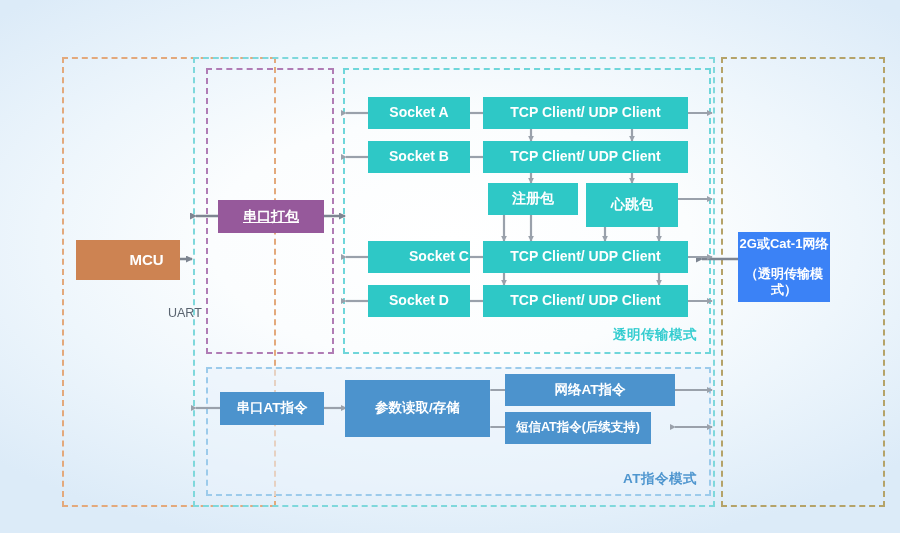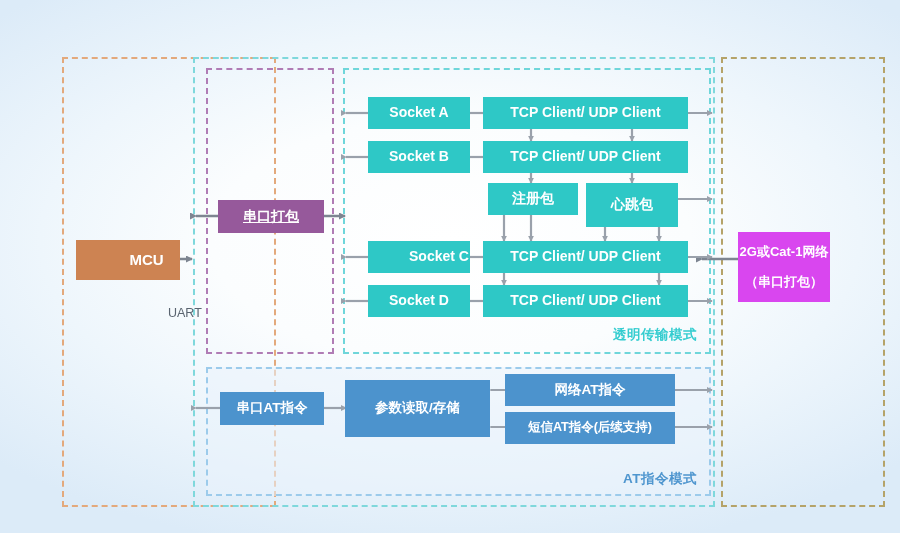--- a/index.html
+++ b/index.html
@@ -32,21 +32,21 @@
   .label-trans{right:12px;bottom:8px;color:#35cdd0;}
   .label-at{right:12px;bottom:6px;color:#4f96cf;}
 
   
   .box{position:absolute;box-sizing:border-box;display:flex;align-items:center;
        justify-content:center;color:#fff;font-weight:bold;text-align:center;
        line-height:1.25;}
   .teal{background:#2ec8c6;font-size:14px;}
   .purple{background:#96599b;font-size:14px;text-decoration:underline;}
   .orange{background:#cd8352;font-size:15px;padding-left:37px;}
-  .olive{background:#d946ef;font-size:13px;gap:14px;}
+  .olive{background:#3b82f6;font-size:13px;gap:14px;}
   .blue{background:#4c93cd;font-size:13.5px;}
 
   
   .arrow{position:absolute;}
 
   .uart-label{position:absolute;color:#5a6470;font-size:12.5px;font-weight:normal;margin-top:44px;}
 </style>
 </head>
 <body>
 
@@ -141,21 +141,21 @@
   <div class="box teal" style="left:483px;top:97px;width:205px;height:32px;">TCP Client/ UDP Client</div>
   <div class="box teal" style="left:483px;top:141px;width:205px;height:32px;">TCP Client/ UDP Client</div>
   <div class="box teal" style="left:483px;top:241px;width:205px;height:32px;">TCP Client/ UDP Client</div>
   <div class="box teal" style="left:483px;top:285px;width:205px;height:32px;">TCP Client/ UDP Client</div>
 
   <div class="box teal" style="left:488px;top:183px;width:90px;height:32px;">注册包</div>
   <div class="box teal" style="left:586px;top:183px;width:92px;height:44px;">心跳包</div>
 
   <div class="box olive" style="left:738px;top:232px;width:92px;height:70px;flex-direction:column;">
     <span>2G或Cat-1网络</span>
-    <span>（串口打包）</span>
+    <span>（透明传输模式）</span>
   </div>
 
   <div class="box blue" style="left:220px;top:392px;width:104px;height:33px;">串口AT指令</div>
   <div class="box blue" style="left:345px;top:380px;width:145px;height:57px;">参数读取/存储</div>
   <div class="box blue" style="left:505px;top:374px;width:170px;height:32px;">网络AT指令</div>
-  <div class="box blue" style="left:505px;top:412px;width:170px;height:32px;font-size:12.5px;">短信AT指令(后续支持)</div>
+  <div class="box blue" style="left:505px;top:412px;width:146px;height:32px;font-size:12.5px;">短信AT指令(后续支持)</div>
 
 </div>
 
 </body></html>

